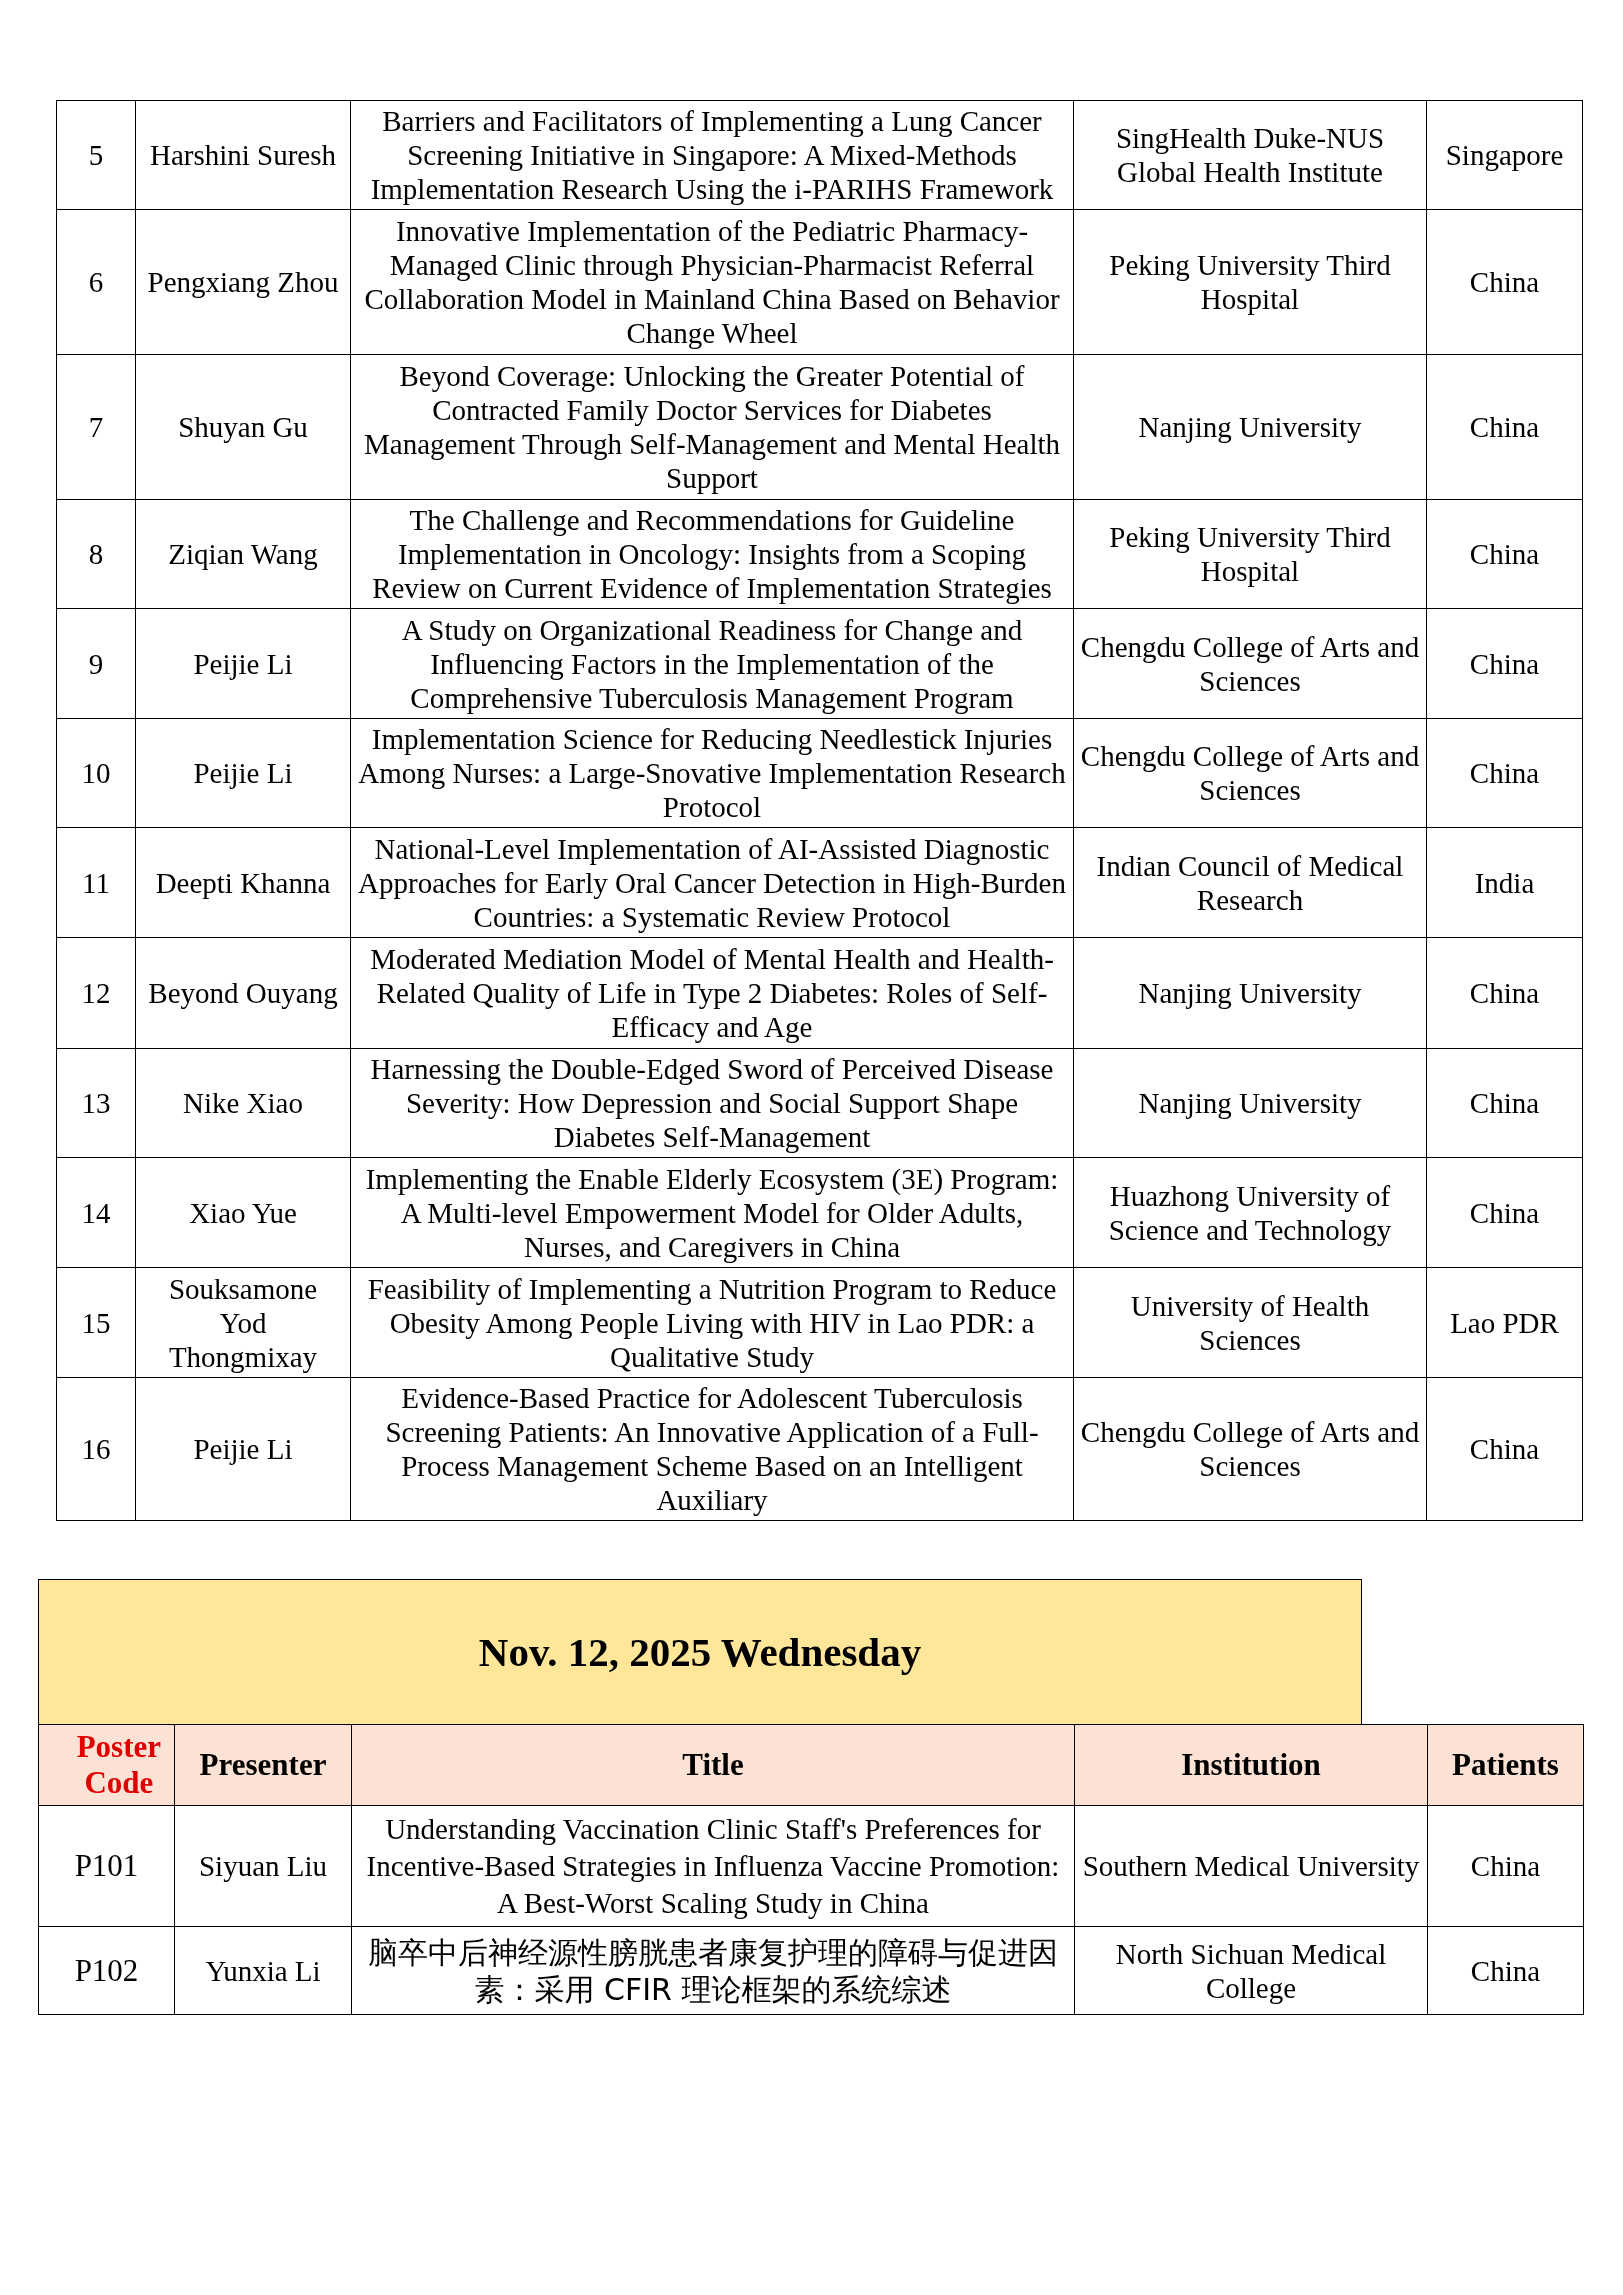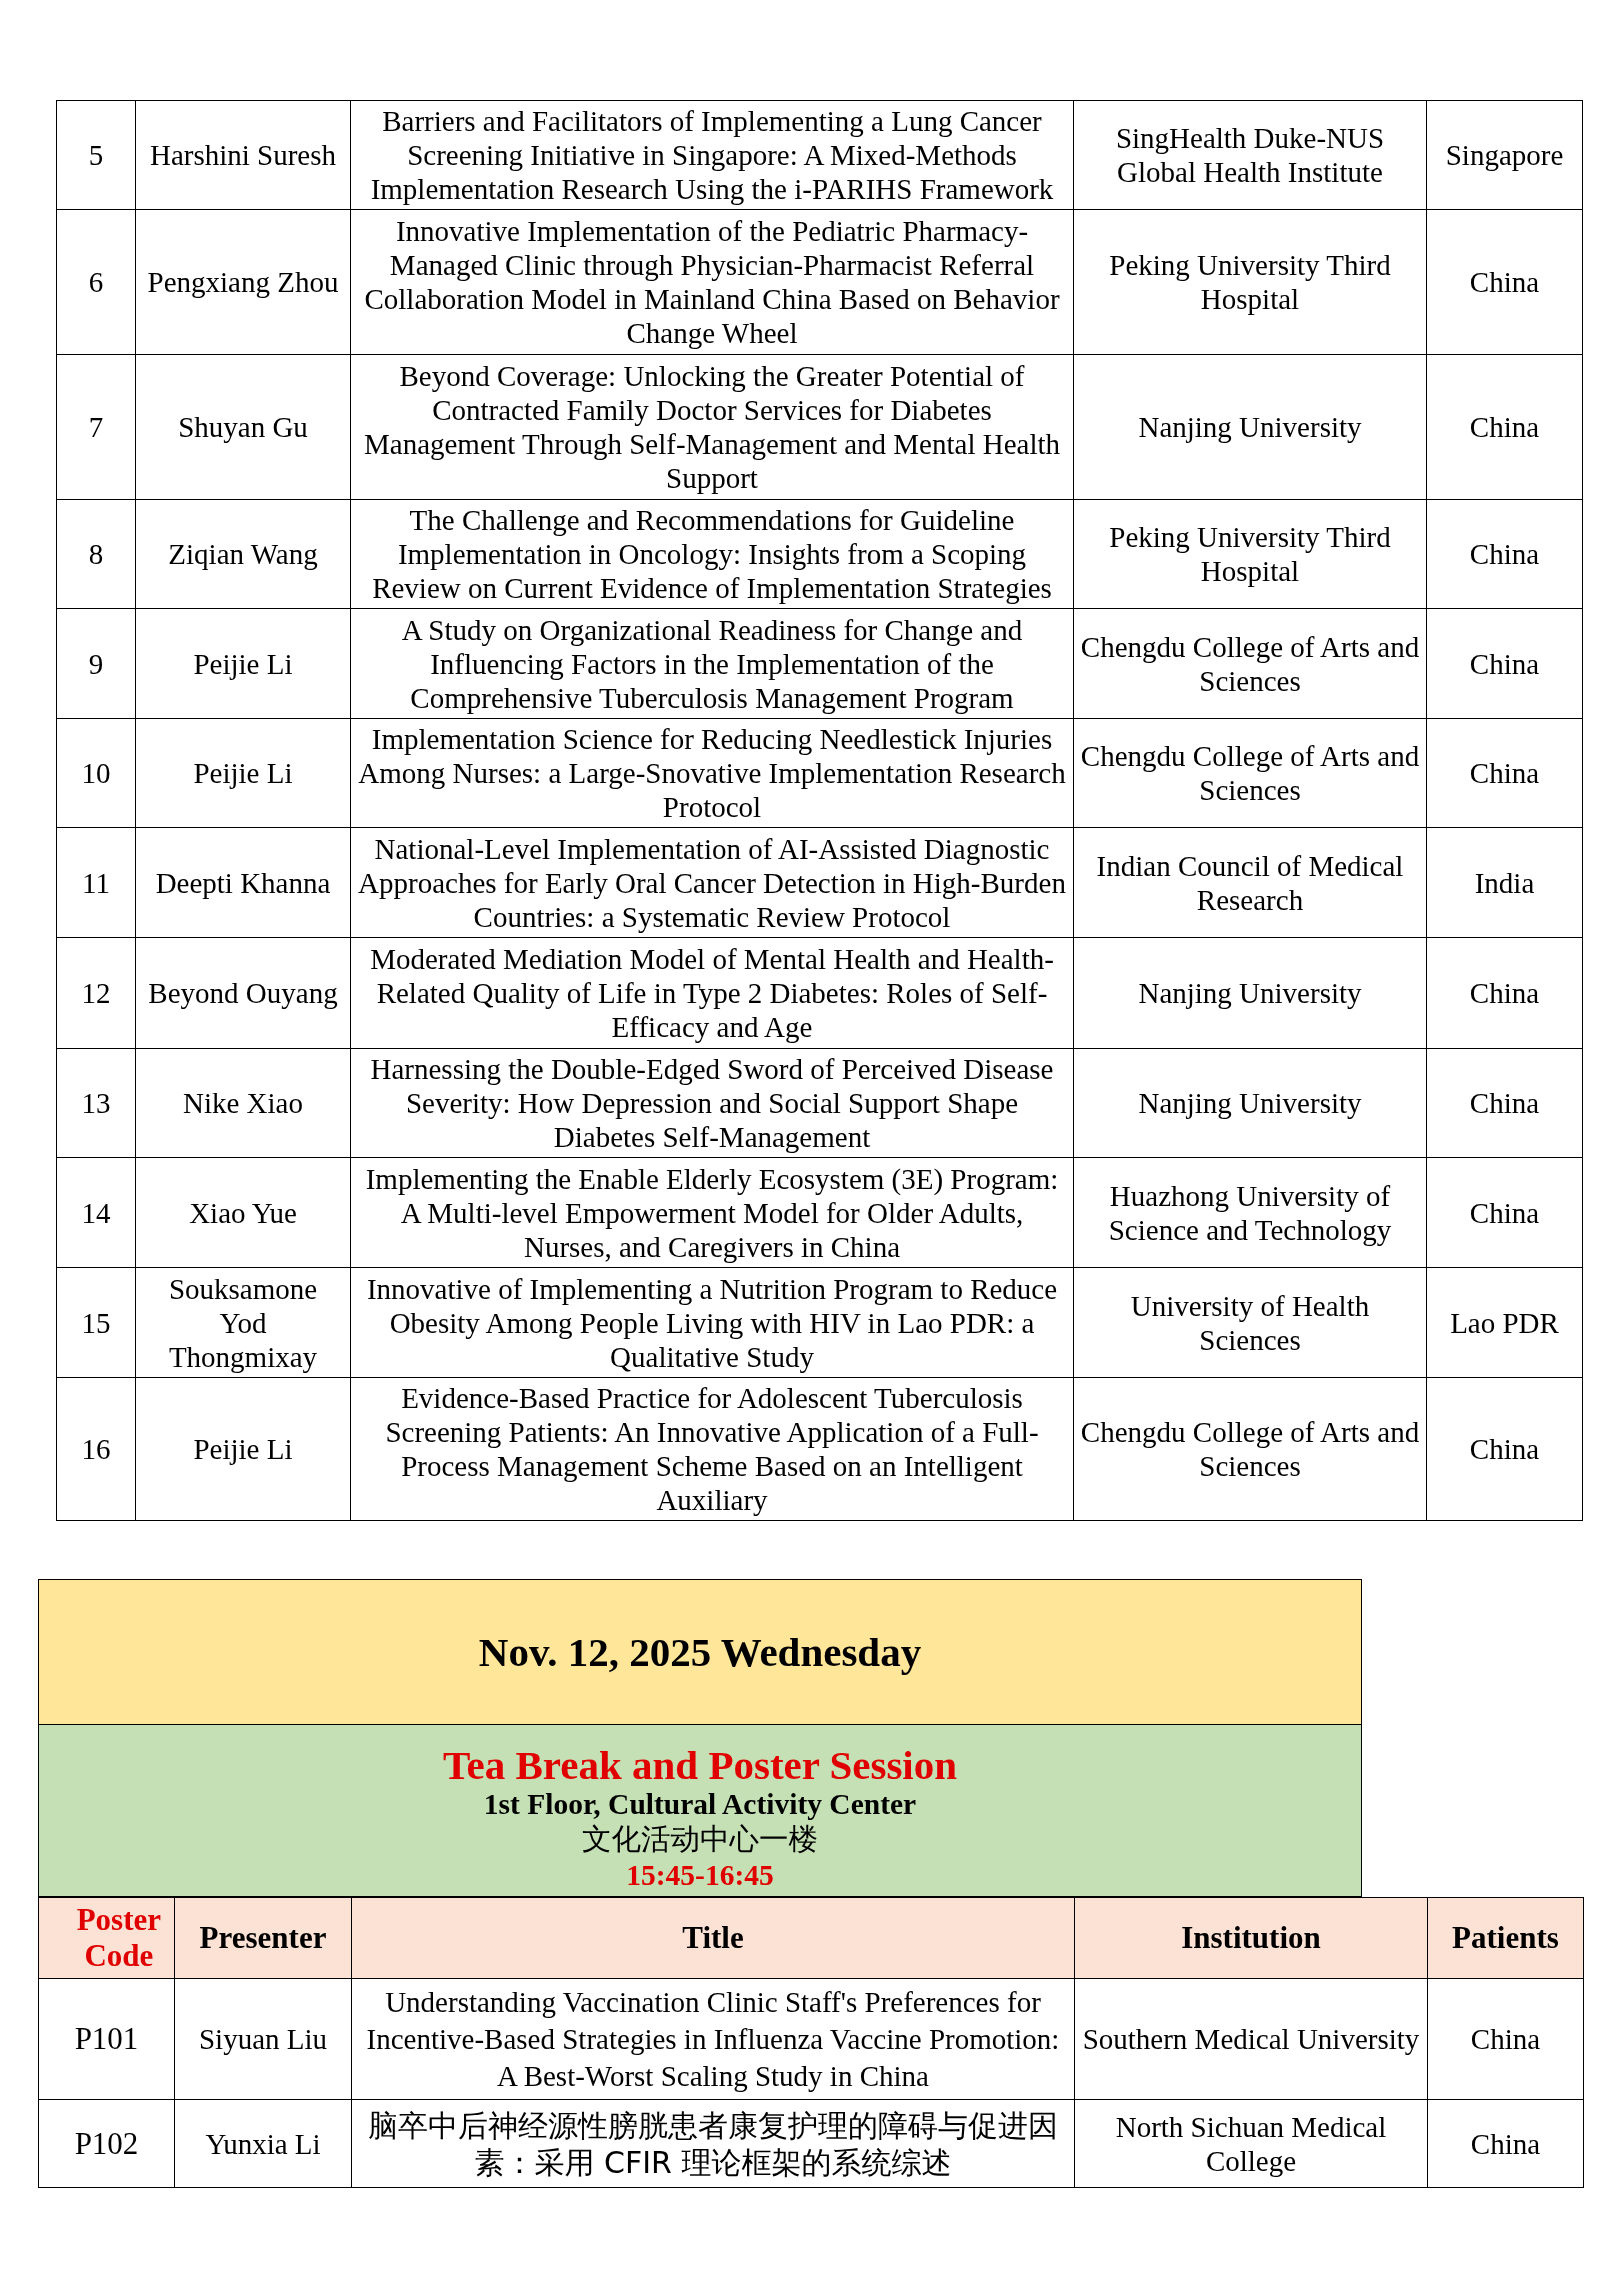--- a/index.html
+++ b/index.html
@@ -98,43 +98,37 @@
       <tr style="height: 110px;">
         <td>14</td>
         <td>Xiao Yue</td>
         <td>Implementing the Enable Elderly Ecosystem (3E) Program: A Multi-level Empowerment Model for Older Adults, Nurses, and Caregivers in China</td>
         <td>Huazhong University of Science and Technology</td>
         <td>China</td>
       </tr>
       <tr style="height: 110px;">
         <td>15</td>
         <td style="padding: 0px 24.5px;">Souksamone Yod Thongmixay</td>
-        <td>Innovative of Implementing a Nutrition Program to Reduce Obesity Among People Living with HIV in Lao PDR: a Qualitative Study</td>
+        <td>Feasibility of Implementing a Nutrition Program to Reduce Obesity Among People Living with HIV in Lao PDR: a Qualitative Study</td>
         <td>University of Health Sciences</td>
         <td>Lao PDR</td>
       </tr>
       <tr style="height: 143px;">
         <td>16</td>
         <td>Peijie Li</td>
         <td>Evidence-Based Practice for Adolescent Tuberculosis Screening Patients: An Innovative Application of a Full-Process Management Scheme Based on an Intelligent Auxiliary</td>
         <td>Chengdu College of Arts and Sciences</td>
         <td>China</td>
       </tr>
     </tbody>
 </table>
 
 <div id="bottom-block">
   <div class="banner-date">
     <span>Nov. 12, 2025 Wednesday</span>
-  </div>
-  <div class="banner-session">
-    <div class="session-title">Tea Break and Poster Session</div>
-    <div class="session-loc">1st Floor, Cultural Activity Center</div>
-    <div class="session-loc-cn">文化活动中心一楼</div>
-    <div class="session-time">15:45-16:45</div>
   </div>
   <table id="poster-table">
     <colgroup>
       <col style="width:136px">
         <col style="width:177px">
         <col style="width:723px">
         <col style="width:353px">
         <col style="width:156px">
     </colgroup>
     <thead>

